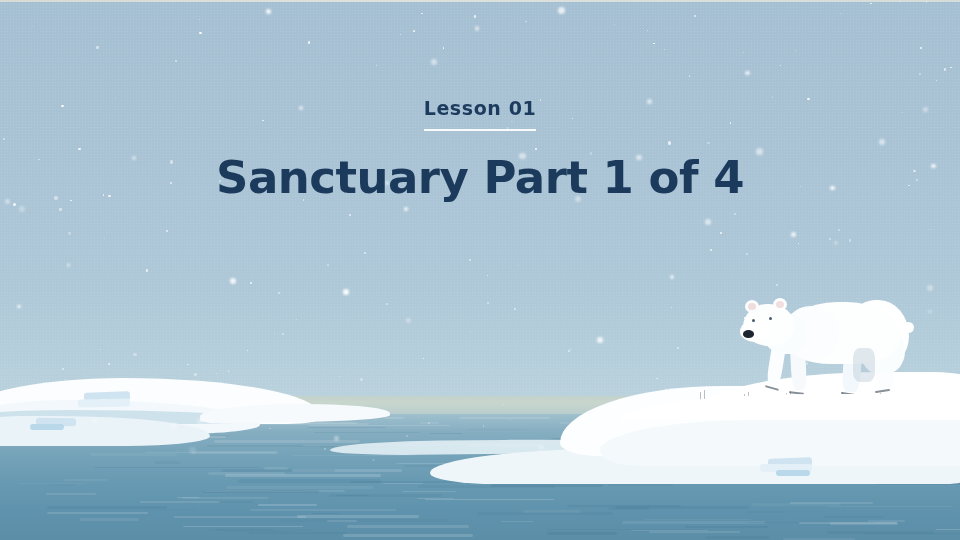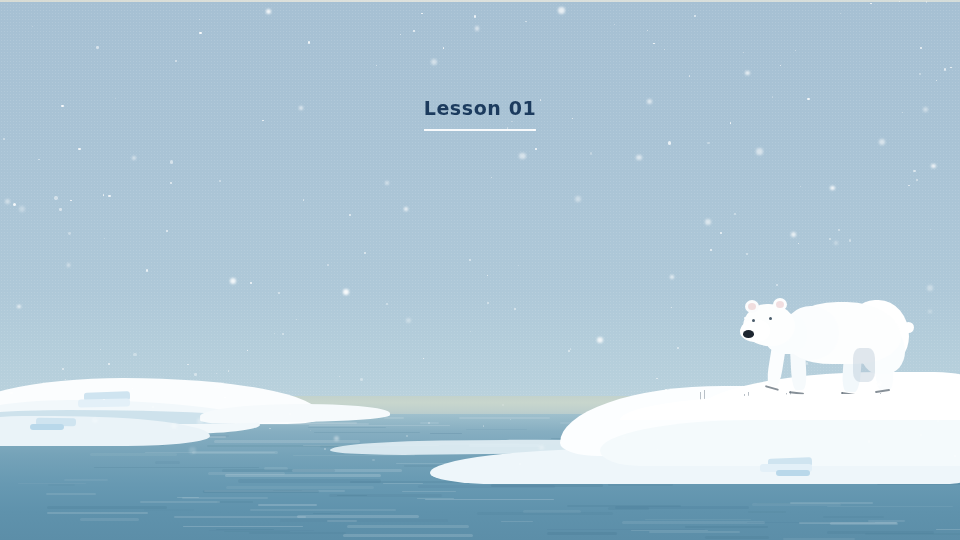--- a/index.html
+++ b/index.html
@@ -773,16 +773,17 @@
       <div class="flake" style="left: 375.5px; top: 65.1px; width: 1.4px; height: 1.4px; opacity: 0.64;"></div>
       <div class="flake" style="left: 839.5px; top: 12.9px; width: 1.2px; height: 1.2px; opacity: 0.38;"></div>
       <div class="flake" style="left: 506.7px; top: 127.4px; width: 1.3px; height: 1.3px; opacity: 0.46;"></div>
       <div class="flake" style="left: 930px; top: 228.6px; width: 1.2px; height: 1.2px; opacity: 0.34;"></div>
     </div>
 
   <div class="text-block">
     <div class="lesson-label">Lesson 01</div>
     <div class="lesson-underline"></div>
     <div class="slide-title">
+      <span class="title-line">Sanctuary Part 1 of 4</span>
     </div>
   </div>
 
 </div>
 
 </body></html>

